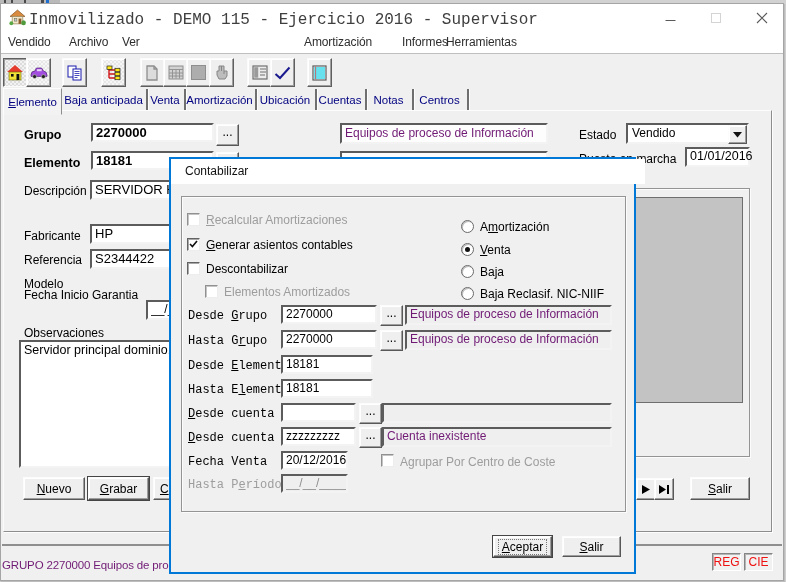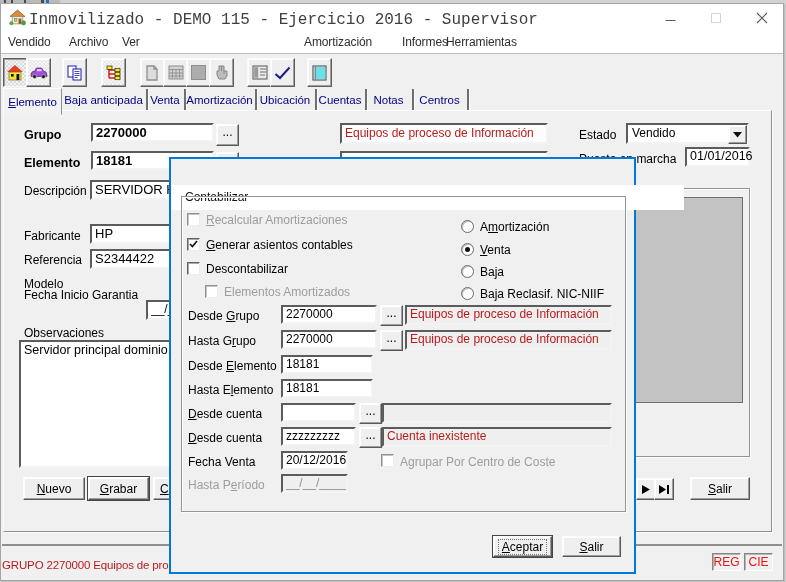--- a/index.html
+++ b/index.html
@@ -45,32 +45,32 @@
   .sunken{background:#ffffff;border:2px solid;border-color:#5c5c5c #f3f3f3 #f3f3f3 #5c5c5c;}
   .sunken.gray{background:#efefef;}
   .lbl{position:absolute;white-space:nowrap;font-size:12px;color:#000;}
   .lbl.b{font-weight:bold;font-size:12.5px;}
   .lbl.dis{color:#9d9d9d;}
   .val{position:absolute;white-space:nowrap;overflow:hidden;}
   .btn{background:#efefef;border:1px solid;border-color:#fcfcfc #585858 #585858 #fcfcfc;
     box-shadow:inset -1px -1px 0 #9e9e9e,inset 1px 1px 0 #ffffff;
     display:flex;align-items:center;justify-content:center;font-size:12px;color:#000;}
   .btn.default{box-shadow:0 0 0 1px #454545,inset -1px -1px 0 #9e9e9e,inset 1px 1px 0 #ffffff;}
-  .blue{color:#b91c1c;}
+  .blue{color:#701a75;}
   .checkbox{width:11px;height:11px;background:#fff;border:1px solid;border-color:#636363 #ededed #ededed #636363;box-shadow:inset 1px 1px 0 #a8a8a8;}
   .checkbox.dis{border-color:#919191 #ededed #ededed #919191;box-shadow:inset 1px 1px 0 #c4c4c4;}
   .radio{width:11px;height:11px;background:#fff;border-radius:50%;border:1px solid #6a6a6a;box-shadow:inset 1px 1px 0 #bdbdbd;}
   .dot{position:absolute;left:3px;top:3px;width:5px;height:5px;border-radius:50%;background:#111;}
   .groupbox{border:1px solid #949494;box-shadow:inset 1px 1px 0 #fcfcfc, 1px 1px 0 #fcfcfc;}
 
   
   #dialog{left:169px;top:157px;width:463px;height:413px;background:#f0f0f0;border:2px solid #0078d7;z-index:10;}
-  #dialog-title-bar{left:0;top:0;width:513px;height:25px;background:#ffffff;margin-top:26px;}
+  #dialog-title-bar{left:0;top:0;width:474px;height:25px;background:#ffffff;}
   #dialog-title-text{left:14px;top:5px;font-size:12px;color:#111;}
-  .drow-lbl{position:absolute;left:17px;font-size:12px;white-space:nowrap;}
+  .drow-lbl{position:absolute;left:17px;font-size:12px;white-space:nowrap;font-family:Liberation Mono, monospace;}
   u{text-decoration:underline;}
 
   
   #status-sep{left:1px;top:540px;width:780px;height:2px;background:#8f8f8f;box-shadow:0 1px 0 #fafafa;}
   #status-bar{left:0;top:542px;width:782px;height:33px;background:#f0f0f0;}
   .status-cell{position:absolute;top:7px;width:27px;height:16px;background:#f1f1f1;
     border:1px solid;border-color:#858585 #ffffff #ffffff #858585;box-shadow:inset 1px 1px 0 #b5b5b5;
     display:flex;align-items:center;justify-content:center;color:#ee1111;font-size:12px;}
 </style>
 </head>

